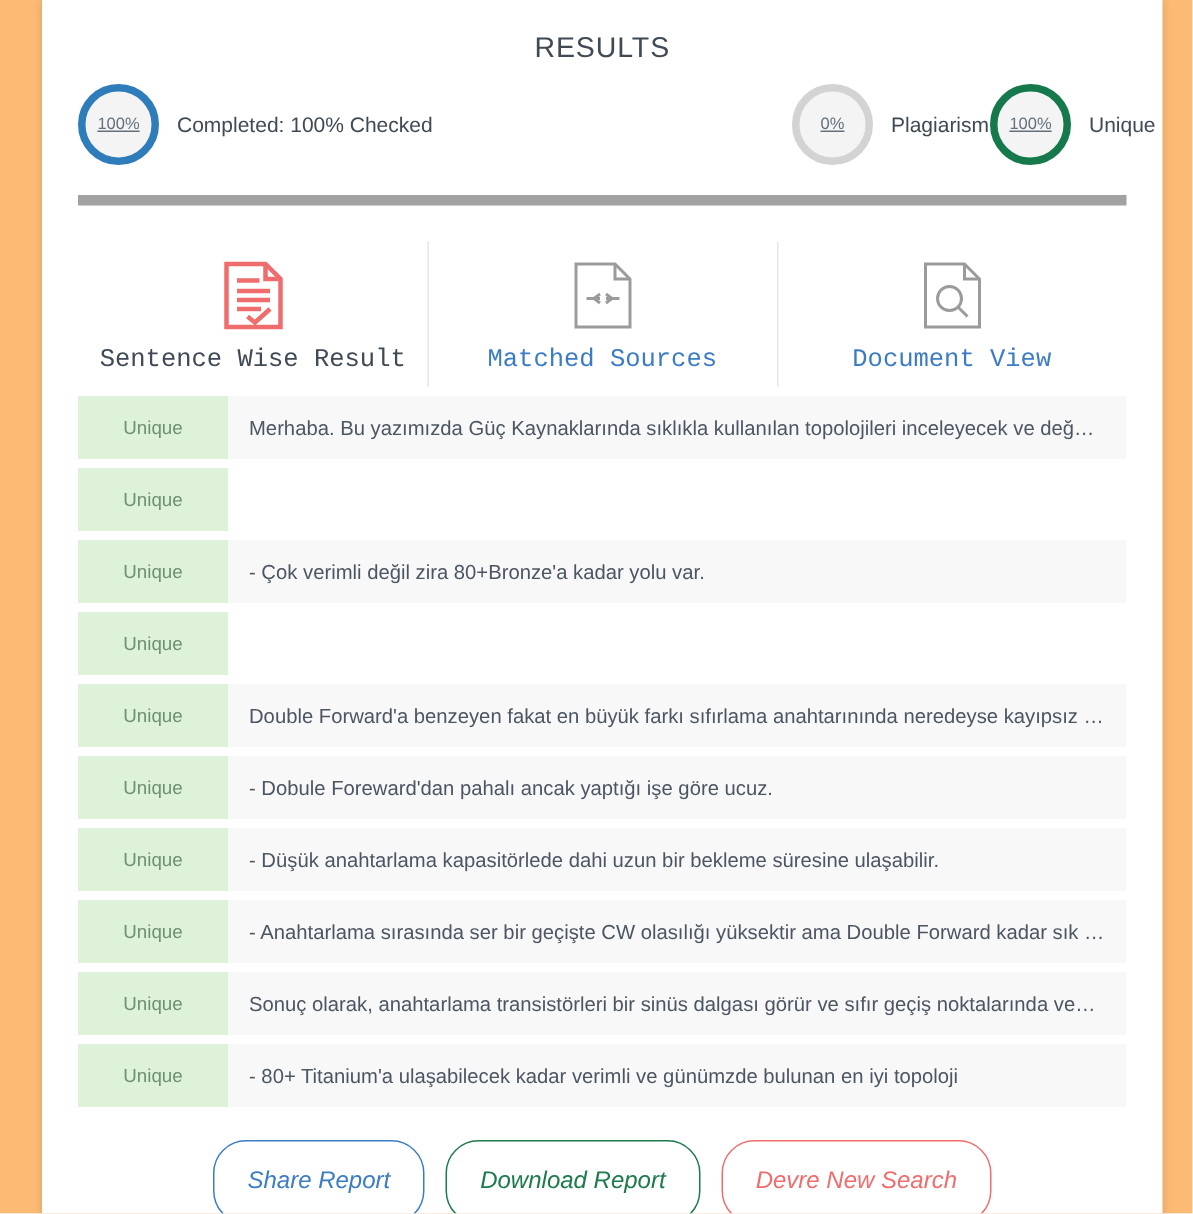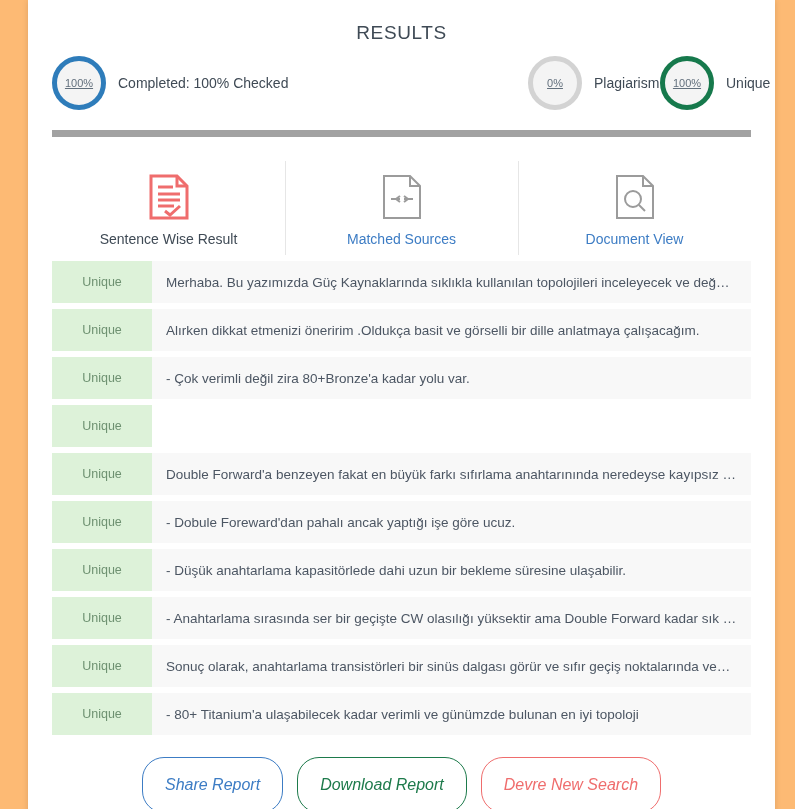--- a/index.html
+++ b/index.html
@@ -113,21 +113,22 @@
     background: #e6e6e6;
   }
   .tab-icon {
     height: 48px;
     display: flex;
     align-items: center;
     justify-content: center;
   }
   .tab-label {
     margin-top: 10px;
-    font-size: 14px;
+    font-size: 17px;
+    font-family: Liberation Mono, monospace;
   }
   .tab-active .tab-label { color: #3f4a55; }
   .tab-link   .tab-label { color: #3c7cc4; }
 
   
   .rows { margin: 4px 24px 0 24px; }
   .row {
     display: flex;
     align-items: stretch;
     margin-bottom: 6px;
@@ -269,23 +270,20 @@
 
       <div class="row">
         <div class="row-badge">Unique</div>
         <div class="row-text">
             <span>Merhaba. Bu yazımızda Güç Kaynaklarında sıklıkla kullanılan topolojileri inceleyecek ve değerlendirece...</span>
           </div>
       </div>
 
       <div class="row">
         <div class="row-badge">Unique</div>
-        <div class="row-text">
-            <span>Alırken dikkat etmenizi öneririm .Oldukça basit ve görselli bir dille anlatmaya çalışacağım.</span>
-          </div>
       </div>
 
       <div class="row">
         <div class="row-badge">Unique</div>
         <div class="row-text">
             <span>- Çok verimli değil zira 80+Bronze'a kadar yolu var.</span>
           </div>
       </div>
 
       <div class="row">

